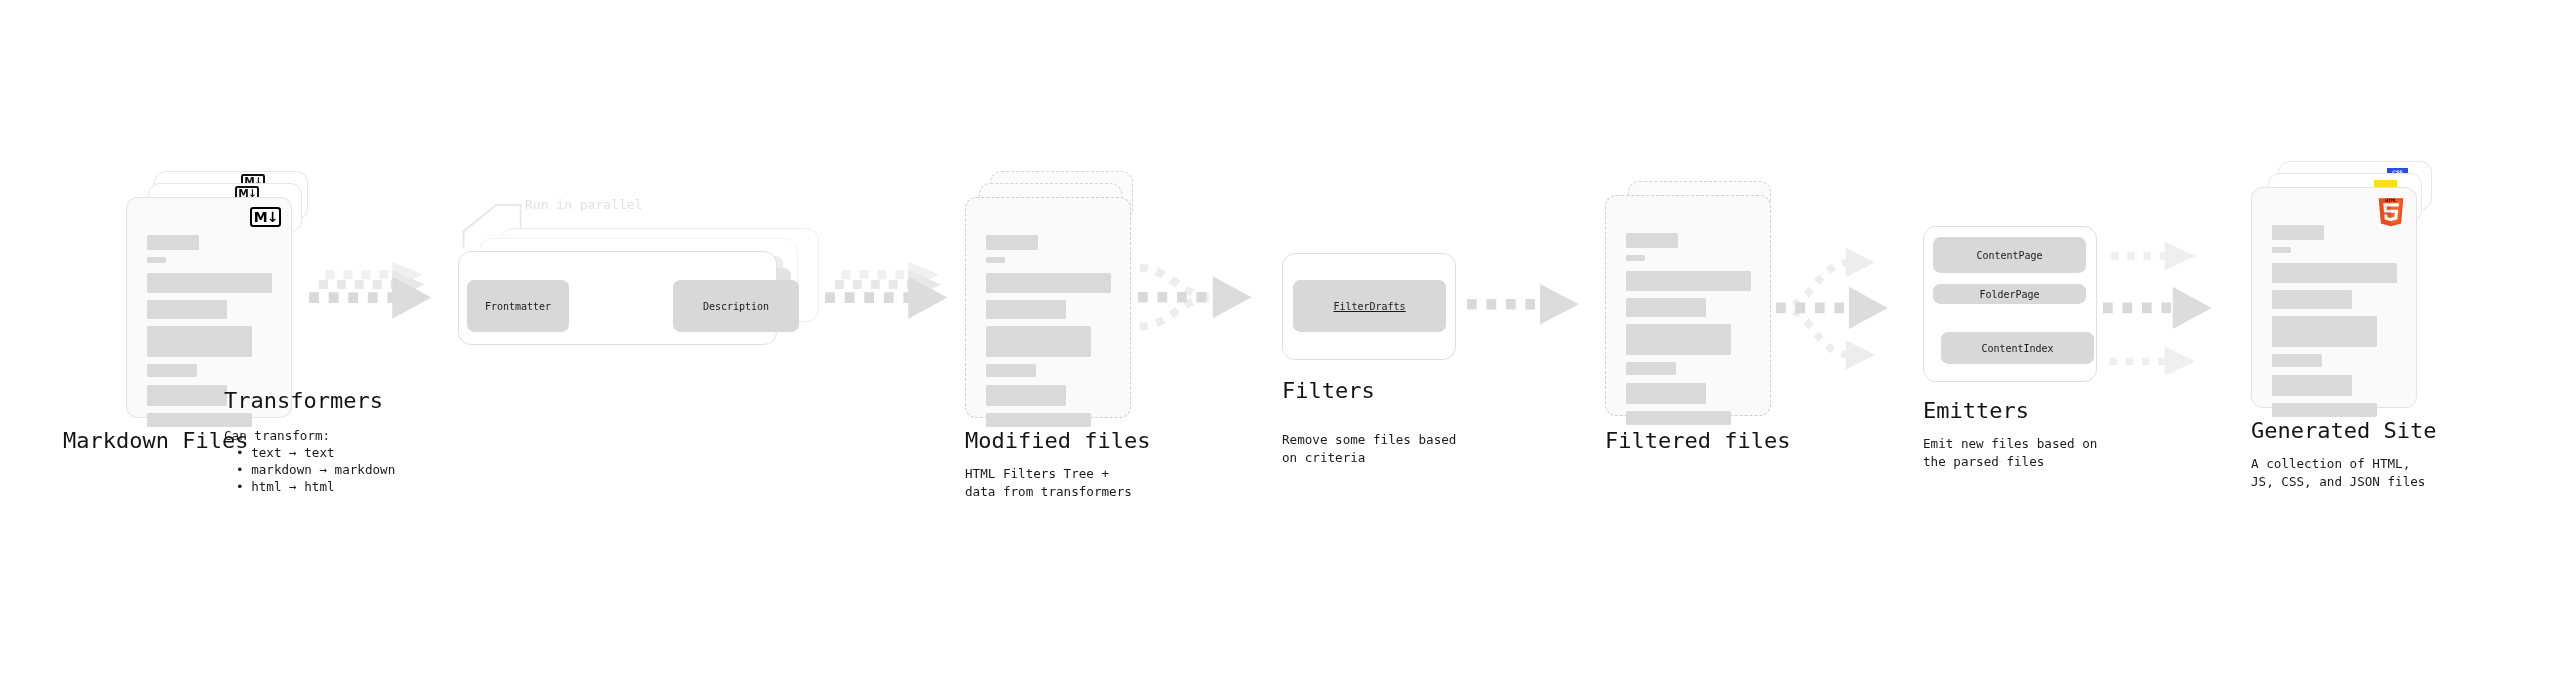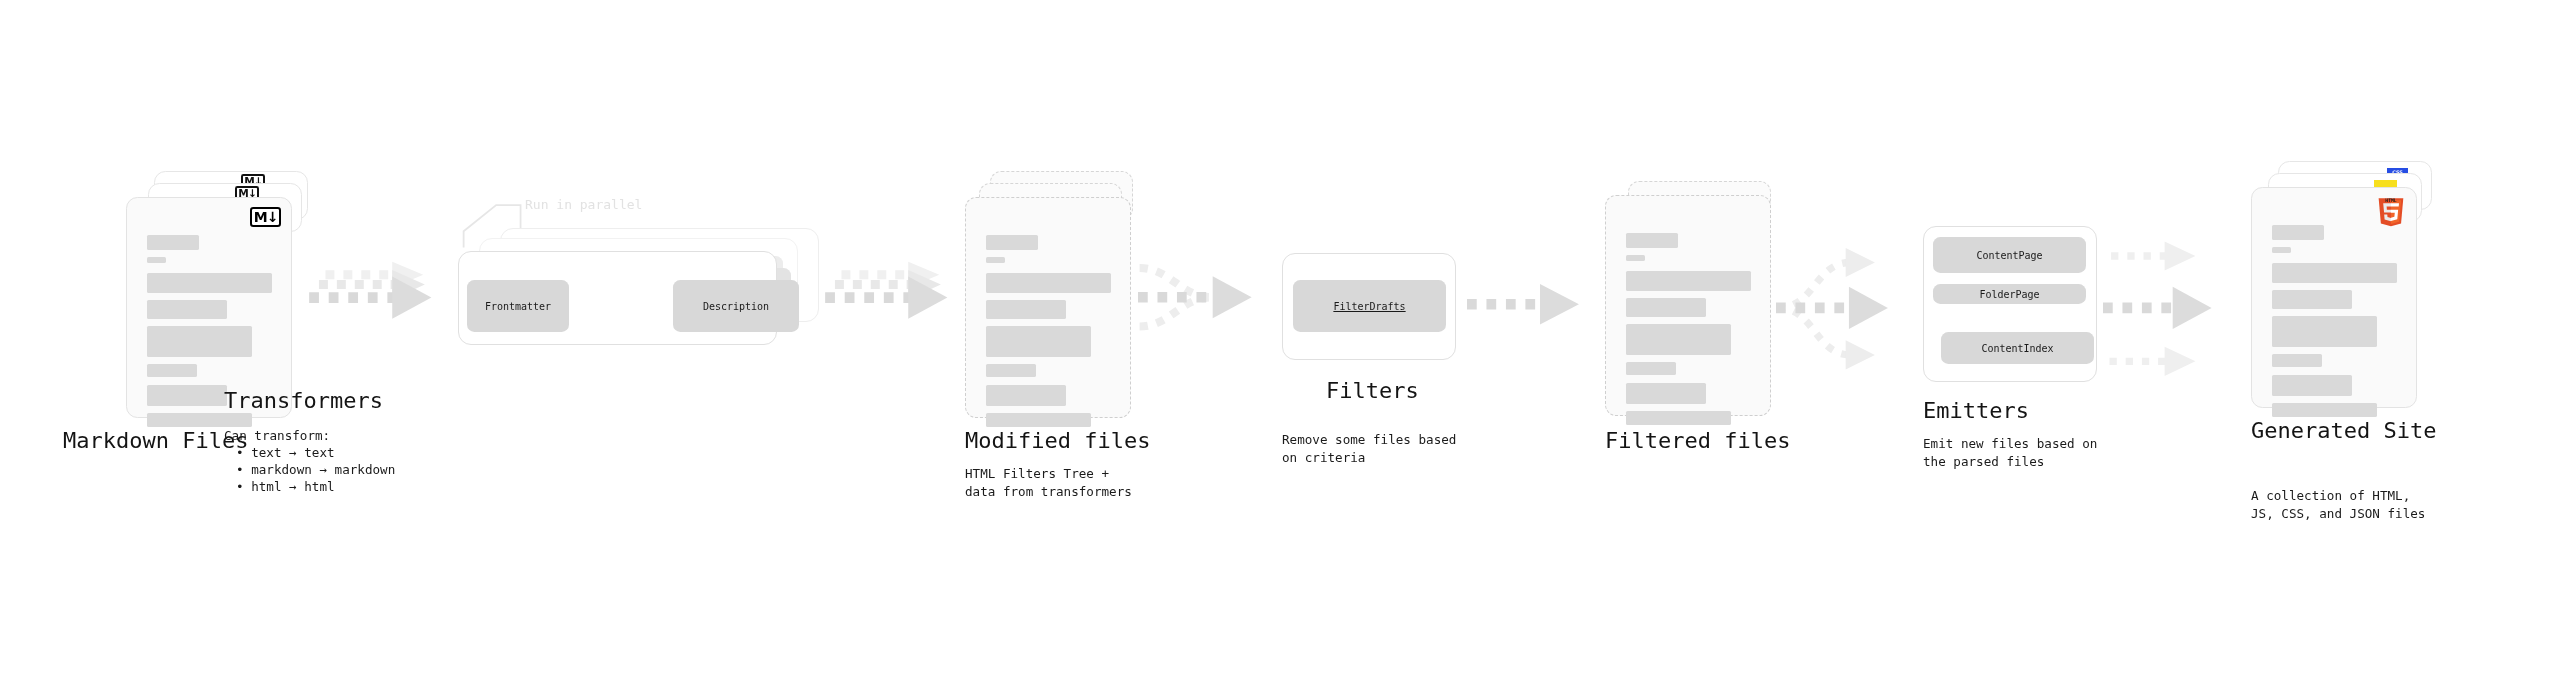--- a/index.html
+++ b/index.html
@@ -234,21 +234,21 @@
       <path d="M2,84 C40,84 52,48 92,48" stroke="#ededed" stroke-width="10" stroke-dasharray="10 11"></path>
       <line x1="0" y1="48" x2="98" y2="48" stroke="#d9d9d9" stroke-width="13" stroke-dasharray="12 12"></line>
       <polygon points="92,22 140,48 92,74" fill="#dcdcdc" stroke="none"></polygon>
     </g>
   </svg>
 
   <div class="abs" style="left:0;top:0;">
     <div class="groupbox" style="left:1282px;top:253px;width:174px;height:107px;"></div>
     <div class="pill" style="left:1293px;top:280px;width:153px;height:52px;text-decoration:underline;">FilterDrafts</div>
 
-    <div class="title" style="left:1282px;top:378px;margin-left:44px;">Filters</div>
+    <div class="title" style="left:1282px;top:378px;">Filters</div>
     <div class="sub" style="left:1282px;top:416px;margin-top:15px;">Remove some files based
 on criteria</div>
   </div>
 
   <svg class="abs" width="146" height="65" style="left:1467px;top:284px;" viewBox="0 0 180 80">
     <g stroke-linecap="butt">
       <line x1="0" y1="25" x2="96" y2="25" stroke="#d9d9d9" stroke-width="13" stroke-dasharray="12 12"></line>
       <polygon points="90,0 138,25 90,50" fill="#dcdcdc"></polygon>
     </g>
   </svg>
@@ -326,18 +326,18 @@
         <div class="bar" style="width:100%;height:19.5px;"></div>
         <div class="bar" style="width:80px;height:18.7px;"></div>
         <div class="bar" style="width:84%;height:31px;"></div>
         <div class="bar" style="width:50px;height:13px;"></div>
         <div class="bar" style="width:80px;height:21px;"></div>
         <div class="bar" style="width:84%;height:14px;"></div>
       </div>
     </div>
 
     <div class="title" style="left:2251px;top:418px;">Generated Site</div>
-    <div class="sub" style="left:2251px;top:455px;margin-top:32px;">A collection of HTML,
+    <div class="sub" style="left:2251px;top:455px;">A collection of HTML,
 JS, CSS, and JSON files</div>
   </div>
 
 </div>
 
 
 </body></html>

